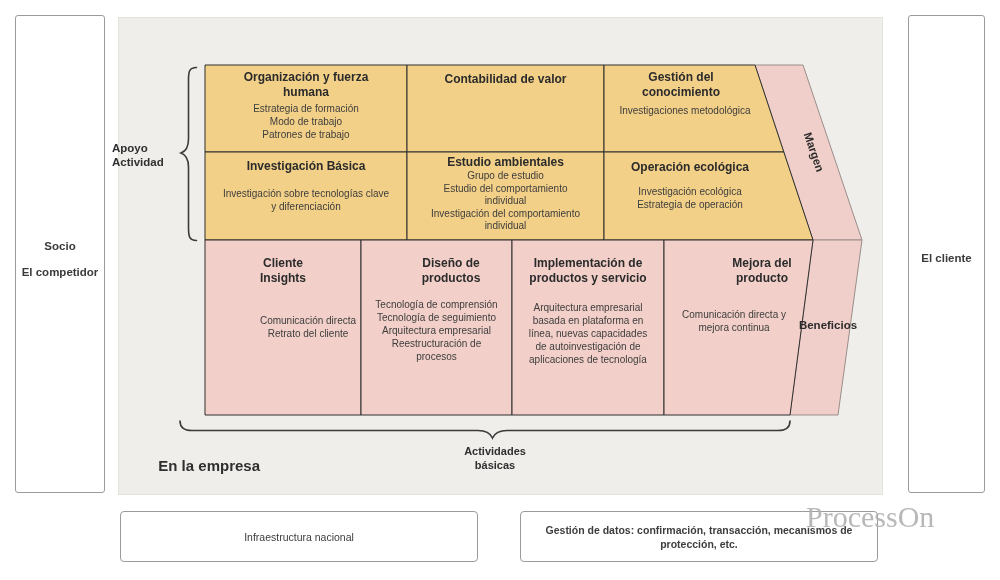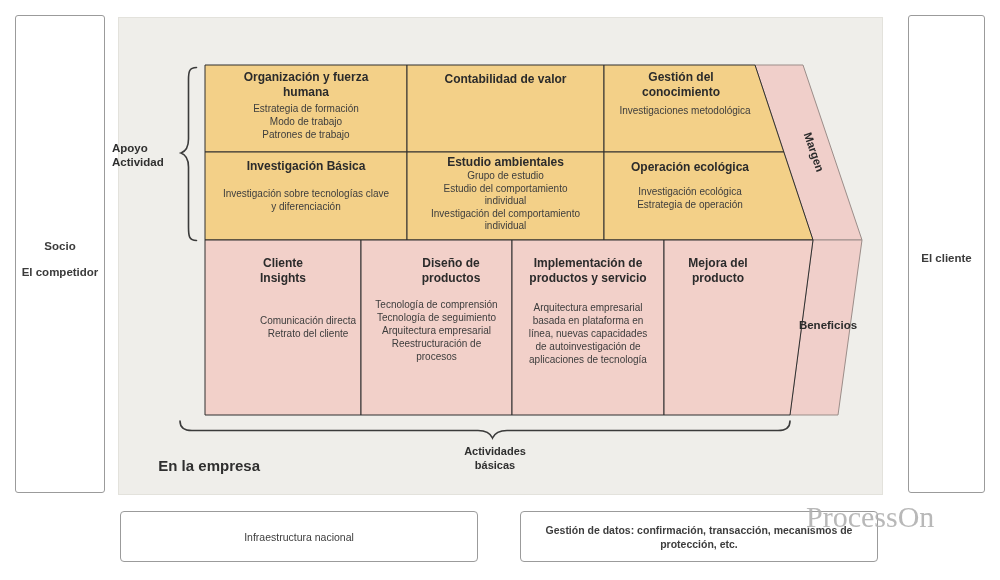--- a/index.html
+++ b/index.html
@@ -131,22 +131,24 @@
 procesos</div>
 
   <div class="txt cell-title" style="left:514px;top:256px;width:148px;">Implementación de
 productos y servicio</div>
   <div class="txt cell-body" style="left:514px;top:301px;width:148px;">Arquitectura empresarial
 basada en plataforma en
 línea, nuevas capacidades
 de autoinvestigación de
 aplicaciones de tecnología</div>
 
-  <div class="txt cell-title" style="left:650px;top:256px;width:136px;">Mejora del
+  <div class="txt cell-title" style="left:694px;top:256px;width:136px;">Mejora del
 producto</div>
+  <div class="txt cell-body" style="left:666px;top:308px;width:136px;">Comunicación directa y
+mejora continua</div>
 
   <div class="bottom-box" style="left:120px;">
     <div class="label">Infraestructura nacional</div>
   </div>
   <div class="bottom-box" style="left:520px;">
     <div class="label bold">Gestión de datos: confirmación, transacción, mecanismos de
 protección, etc.</div>
   </div>
 
   <div class="watermark">ProcessOn</div>

